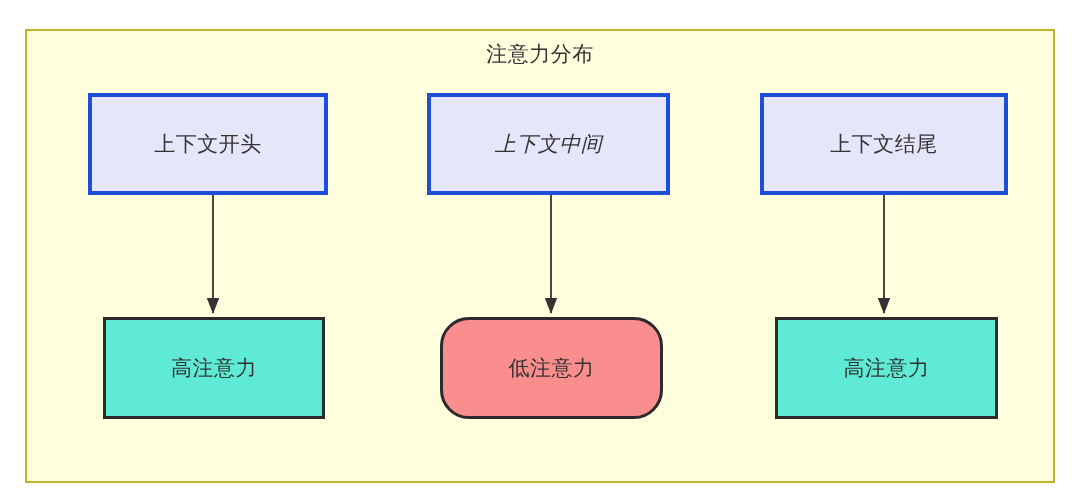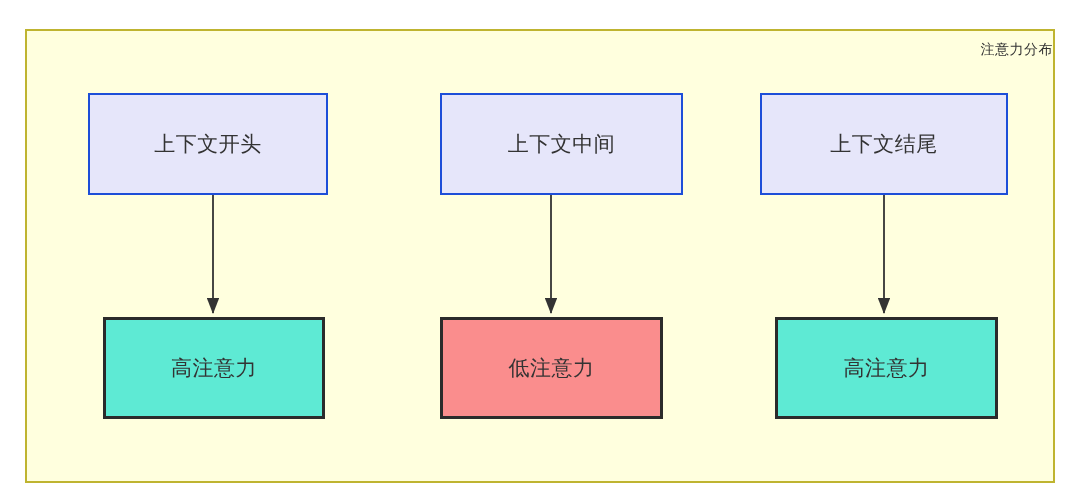--- a/index.html
+++ b/index.html
@@ -31,68 +31,68 @@
     background: #ffffde;
     border: 2px solid #bfb430;
     box-sizing: border-box;
   }
 
   .subgraph-title {
     position: absolute;
     left: 0;
     top: 10px;
     width: 100%;
-    text-align: right;
-    font-size: 14px;
+    text-align: center;
+    font-size: 21px;
     color: #333333;
     line-height: 1.2;
     letter-spacing: 0.5px;
   }
 
   
   .node {
     position: absolute;
     box-sizing: border-box;
     display: flex;
     align-items: center;
     justify-content: center;
     font-size: 21px;
     color: #333333;
     letter-spacing: 0.5px;
     text-align: center;
   }
 
   .node.context {
     background: #e6e6fa;
-    border: 2px solid #1d4ed8;
+    border: 4px solid #1d4ed8;
     top: 93px;
     height: 102px;
   }
 
   .node.attention {
     top: 317px;
     height: 102px;
     border: 3px solid #2b2b2b;
   }
 
   .node.attention.high {
     background: #5eead4;
   }
 
   .node.attention.low {
     background: #fa8d8d;
   }
 
   
   .col1.context { left: 88px;  width: 240px; }
-  .col2.context { left: 440px; width: 243px; }
+  .col2.context { left: 427px; width: 243px; font-style: italic; }
   .col3.context { left: 760px; width: 248px; font-family: Liberation Mono, monospace; }
 
   .col1.attention { left: 103px; width: 222px; }
-  .col2.attention { left: 440px; width: 223px; }
+  .col2.attention { left: 440px; width: 223px; border-radius: 29px; }
   .col3.attention { left: 775px; width: 223px; }
 
   
   .arrow-layer {
     position: absolute;
     left: 0;
     top: 0;
     width: 1080px;
     height: 496px;
     pointer-events: none;

